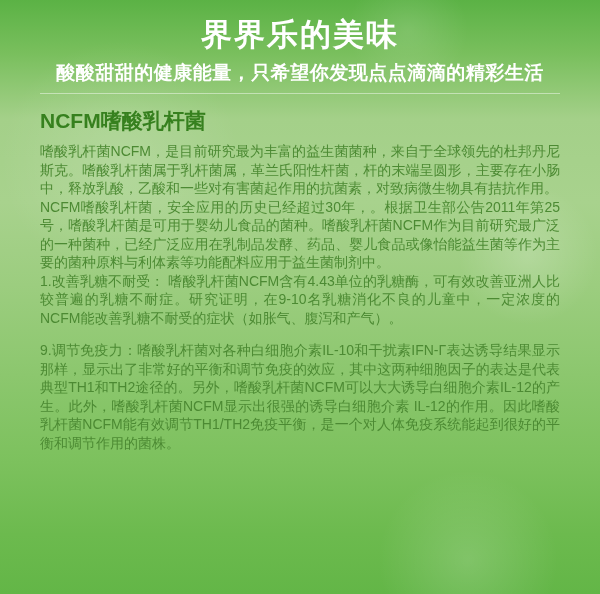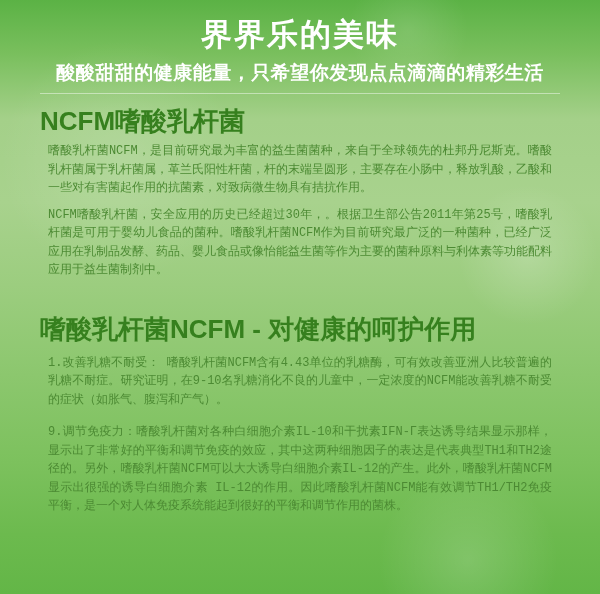--- a/index.html
+++ b/index.html
@@ -56,36 +56,35 @@
     margin: 9px 40px 0 40px;
     background: rgba(255,255,255,0.45);
   }
 
   
   .content {
     padding: 14px 40px 0 40px;
   }
   .section-heading {
     margin: 0 0 8px 0;
-    font-size: 26px;
+    font-size: 21px;
     line-height: 26px;
     font-weight: bold;
     color: #36801e;
   }
   .section-heading.second {
     margin-top: 36px;
     margin-bottom: 12px;
   }
   .body-para {
-    margin: 8px;
-    font-size: 12px;
+    margin: 0;
+    font-size: 14px;
     line-height: 18.5px;
     color: #4c8a33;
     text-align: justify;
-    font-family: Liberation Mono, monospace;
   }
   .body-para.gap {
     margin-bottom: 14px;
   }
 </style>
 </head>
 <body>
 
 <div class="page">
 
@@ -97,21 +96,20 @@
 
   <main class="content">
 
     <section>
       <h3 class="section-heading">NCFM嗜酸乳杆菌</h3>
       <p class="body-para">嗜酸乳杆菌NCFM，是目前研究最为丰富的益生菌菌种，来自于全球领先的杜邦丹尼斯克。嗜酸乳杆菌属于乳杆菌属，革兰氏阳性杆菌，杆的末端呈圆形，主要存在小肠中，释放乳酸，乙酸和一些对有害菌起作用的抗菌素，对致病微生物具有拮抗作用。</p>
       <p class="body-para">NCFM嗜酸乳杆菌，安全应用的历史已经超过30年，。根据卫生部公告2011年第25号，嗜酸乳杆菌是可用于婴幼儿食品的菌种。嗜酸乳杆菌NCFM作为目前研究最广泛的一种菌种，已经广泛应用在乳制品发酵、药品、婴儿食品或像怡能益生菌等作为主要的菌种原料与利体素等功能配料应用于益生菌制剂中。</p>
     </section>
 
     <section>
-      <h3 class="section-heading second">嗜酸乳杆菌NCFM - 对健康的呵护作用</h3>
       <p class="body-para gap">1.改善乳糖不耐受： 嗜酸乳杆菌NCFM含有4.43单位的乳糖酶，可有效改善亚洲人比较普遍的乳糖不耐症。研究证明，在9-10名乳糖消化不良的儿童中，一定浓度的NCFM能改善乳糖不耐受的症状（如胀气、腹泻和产气）。</p>
       <p class="body-para gap">9.调节免疫力：嗜酸乳杆菌对各种白细胞介素IL-10和干扰素IFN-Γ表达诱导结果显示那样，显示出了非常好的平衡和调节免疫的效应，其中这两种细胞因子的表达是代表典型TH1和TH2途径的。另外，嗜酸乳杆菌NCFM可以大大诱导白细胞介素IL-12的产生。此外，嗜酸乳杆菌NCFM显示出很强的诱导白细胞介素 IL-12的作用。因此嗜酸乳杆菌NCFM能有效调节TH1/TH2免疫平衡，是一个对人体免疫系统能起到很好的平衡和调节作用的菌株。</p>
 
     </section>
 
   </main>
 
 </div>
 
 </body></html>

